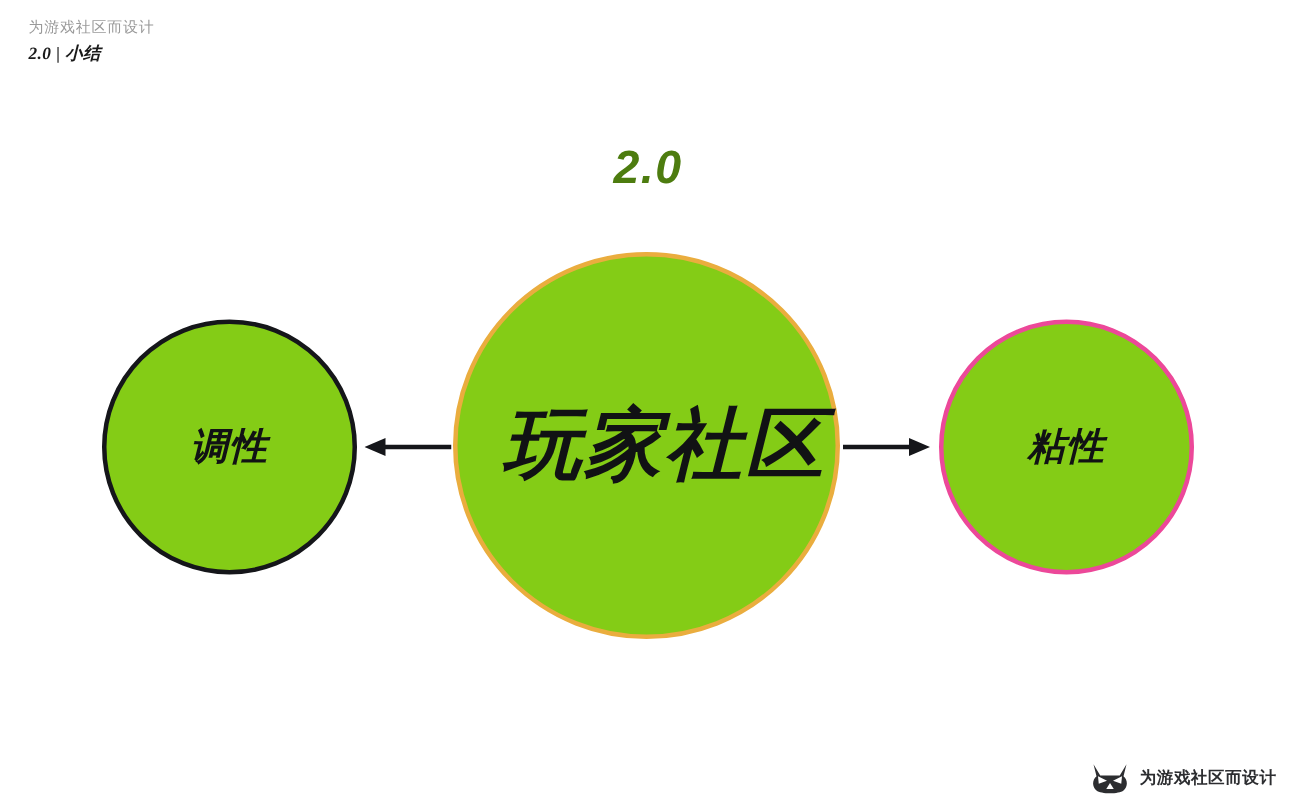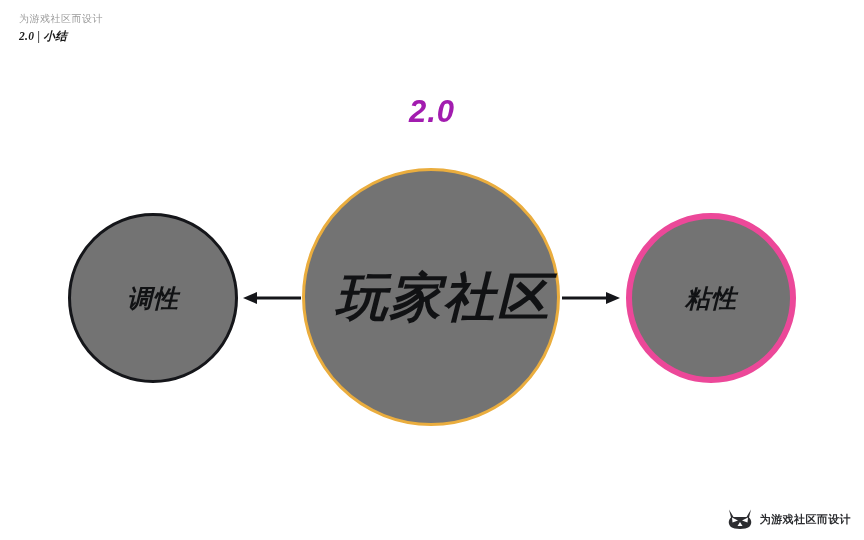--- a/index.html
+++ b/index.html
@@ -46,37 +46,37 @@
   
   .version-number {
     position: absolute;
     left: 0;
     right: 0;
     top: 96px;
     text-align: center;
     font-size: 31px;
     font-weight: bold;
     font-style: italic;
-    color: #a21caf;
+    color: #4d7c0f;
     letter-spacing: 1px;
     line-height: 1;
   }
 
   
   .diagram {
     position: absolute;
     left: 0;
     top: 0;
     width: 864px;
     height: 540px;
   }
   .node {
     position: absolute;
     border-radius: 50%;
-    background: #737373;
+    background: #84cc16;
     box-sizing: border-box;
     display: flex;
     align-items: center;
     justify-content: center;
   }
   .node-label {
     font-weight: bold;
     font-style: italic;
     color: #111214;
     line-height: 1;
@@ -89,21 +89,21 @@
     top: 213px;
     width: 170px;
     height: 170px;
     border: 3px solid #15161a;
   }
   .node-right {
     left: 626px;
     top: 213px;
     width: 170px;
     height: 170px;
-    border: 6px solid #ec4899;
+    border: 3px solid #ec4899;
   }
   .node-left .node-label,
   .node-right .node-label {
     font-size: 25px;
   }
 
   .node-center {
     left: 302px;
     top: 168px;
     width: 258px;

